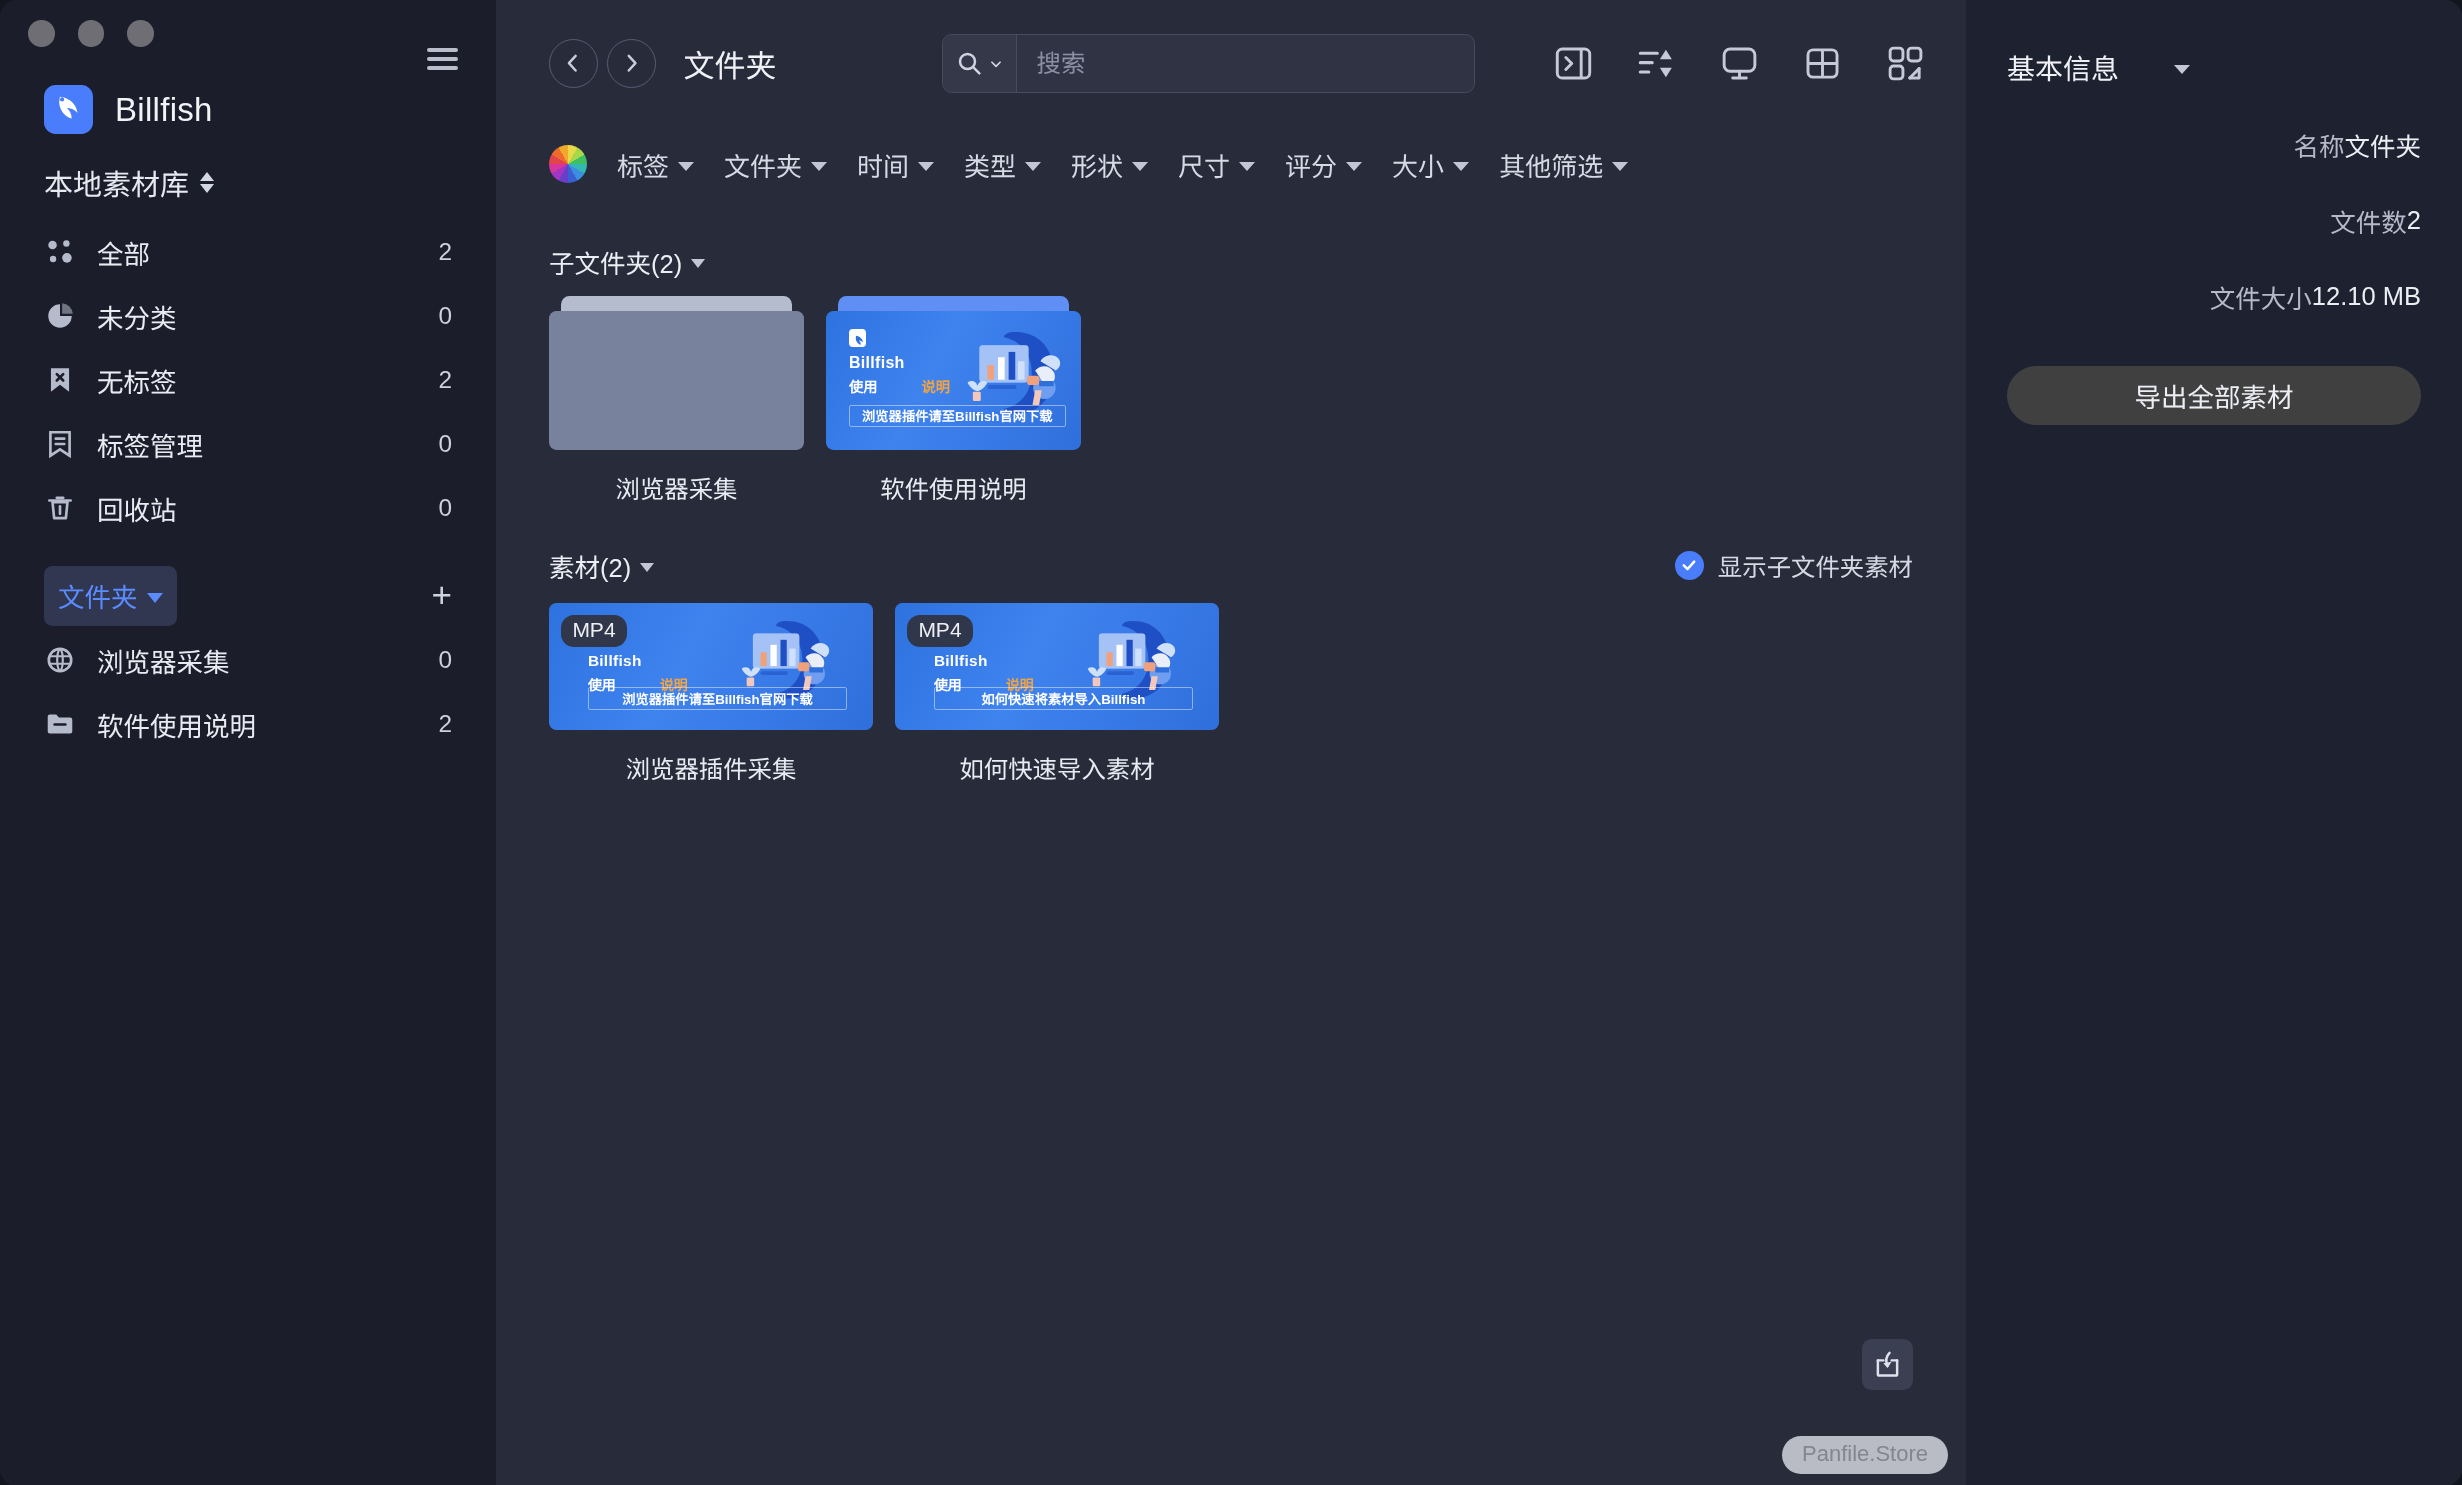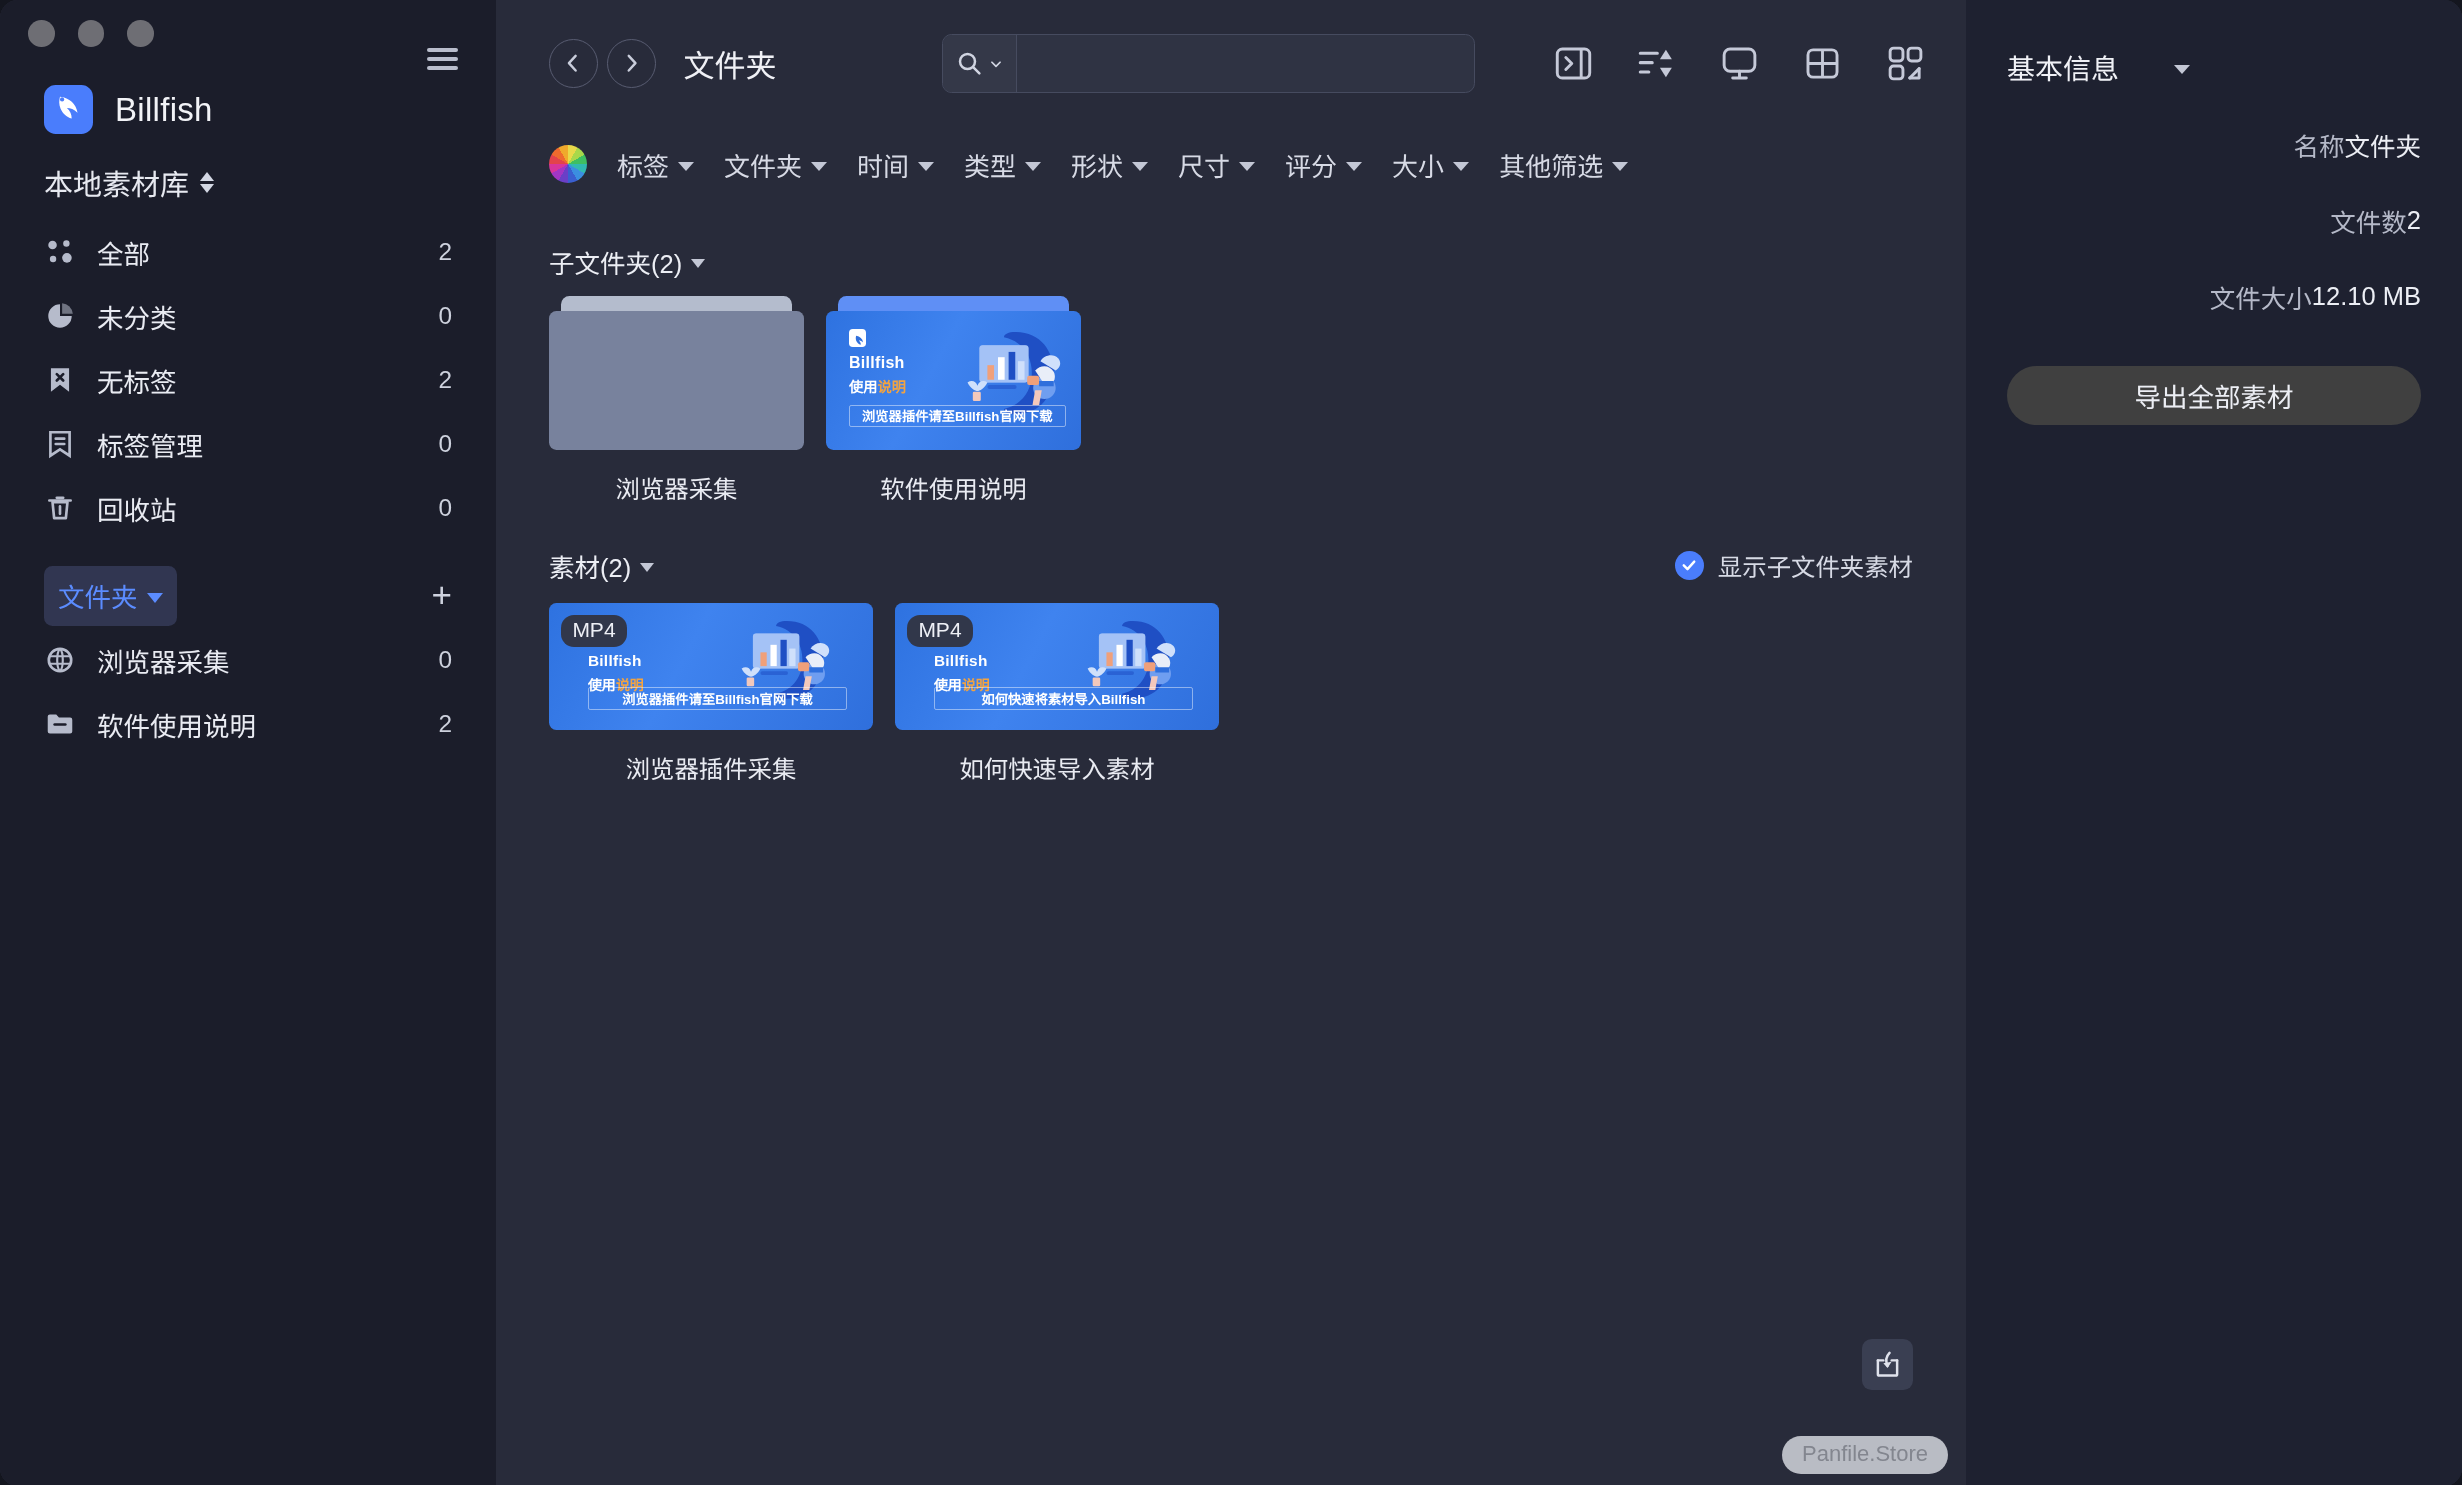--- a/index.html
+++ b/index.html
@@ -307,21 +307,21 @@
   .promo { position: absolute; inset: 0; background: linear-gradient(118deg,#2e72e0 0%,#3f83ef 42%,#2f6fdc 100%); }
   .promo-left { position: absolute; left: 9%; top: 13%; width: 40%; }
   .promo-applogo {
     width: 17%; aspect-ratio: 1/1; background: #fff; border-radius: 22%;
     position: relative;
   }
   .promo-applogo svg { position: absolute; inset: 12%; }
   .promo-bf { color: #fff; font-weight: 700; letter-spacing: 0.3px; margin-top: 7%; }
   .promo-cn { font-weight: 700; margin-top: 3%; }
   .promo-cn .w { color: #fff; }
-  .promo-cn .o { color: #f2a341; }
+  .promo-cn .o { color: #f2a341; padding-left: 44px; }
   .promo-banner {
     position: absolute; left: 9%; bottom: 17%; right: 6%;
     border: 1.1px solid rgba(255,255,255,.45);
     border-radius: 2.1px;
     display: flex; align-items: center; justify-content: center;
     font-weight: 700; color: #fff;
     white-space: nowrap;
   }
   .promo-art { position: absolute; right: 3%; top: 10%; width: 52%; height: 74%; }
 
@@ -524,20 +524,21 @@
       <div class="searchwrap">
         <div class="search-mode">
           <svg viewBox="0 0 48 48" width="30" height="30">
               <circle cx="20" cy="20" r="12" fill="none" stroke="#cfd3e0" stroke-width="4"></circle>
               <path d="M29 29l10 10" stroke="#cfd3e0" stroke-width="4" stroke-linecap="round"></path>
             </svg>
           <svg viewBox="0 0 24 24" width="14" height="14">
               <path d="M5 9l7 7 7-7" fill="none" stroke="#cfd3e0" stroke-width="3" stroke-linecap="round" stroke-linejoin="round"></path>
             </svg>
         </div>
+        <input class="search-input" type="text" placeholder="搜索" style="">
       </div>
 
       <div class="tool-icons">
         <div class="tool-icon">
           <svg viewBox="0 0 48 48" width="41" height="41">
               <rect x="5" y="7" width="38" height="34" rx="6" fill="none" stroke="#c5c9d8" stroke-width="3.4"></rect>
               <path d="M33 7v34" stroke="#c5c9d8" stroke-width="3.4"></path>
               <path d="M15 17l7 7-7 7" fill="none" stroke="#c5c9d8" stroke-width="3.4" stroke-linecap="round" stroke-linejoin="round"></path>
             </svg>
         </div>

